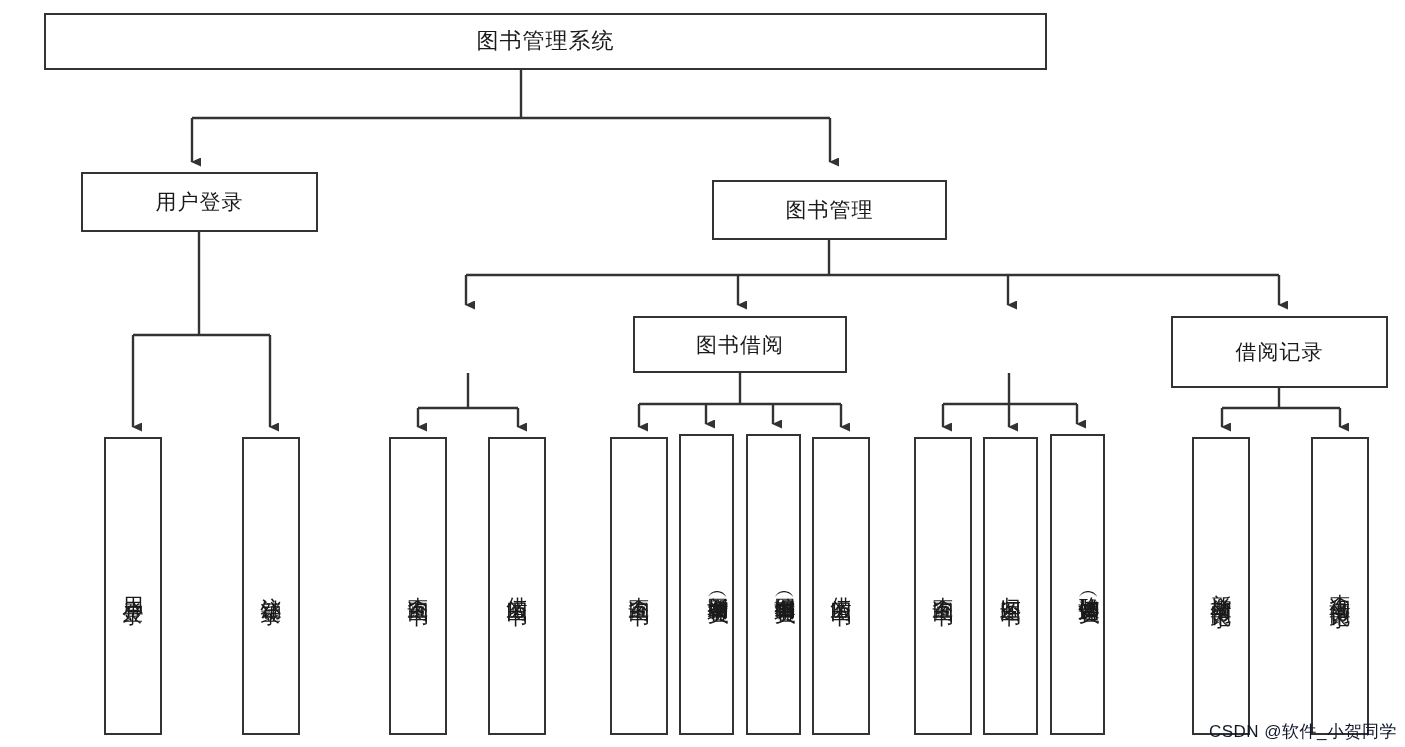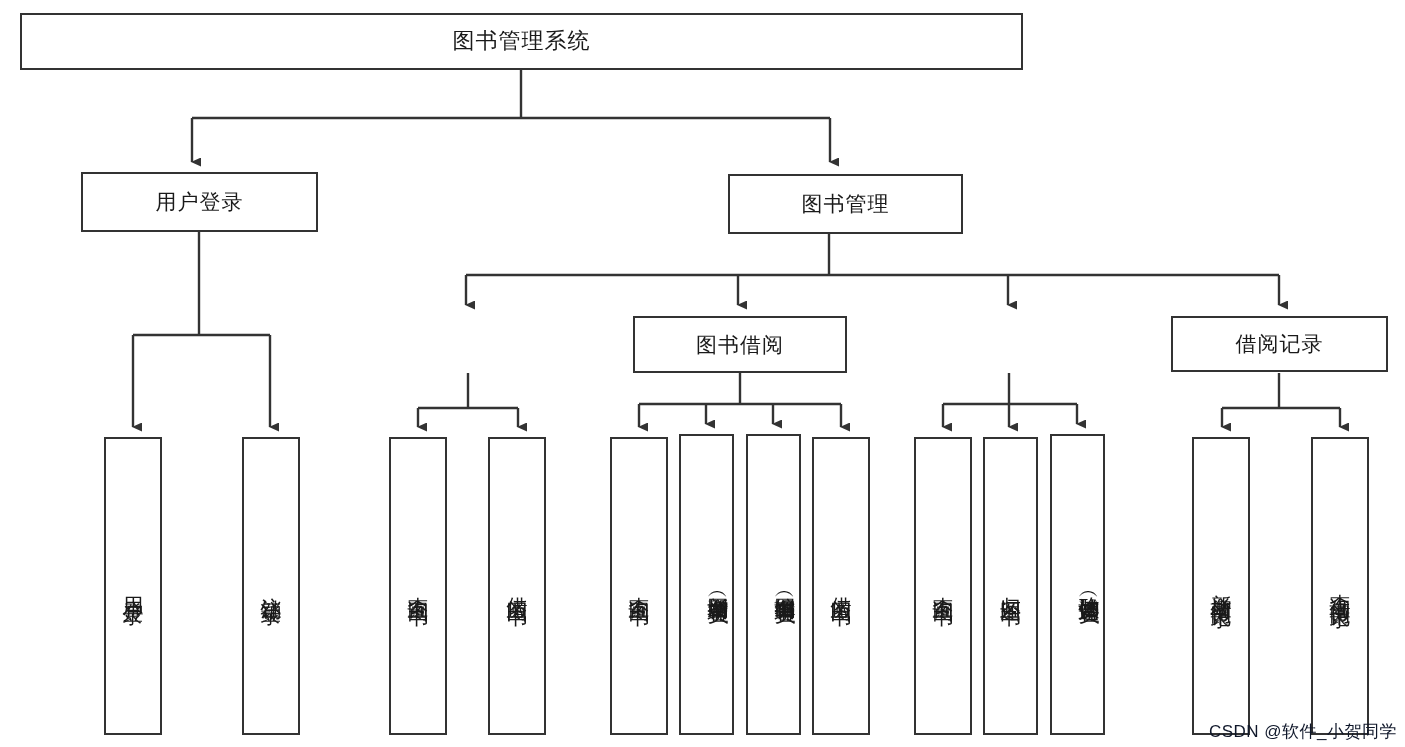--- a/index.html
+++ b/index.html
@@ -34,20 +34,21 @@
     justify-content: center;
     color: #1a1a1a;
   }
   .node.horiz {
     font-size: 21px;
     letter-spacing: 1px;
     line-height: 1.2;
   }
   .node.root {
     font-size: 22px;
+    margin-left: 24px;
   }
   .node.vert {
     writing-mode: vertical-rl;
     text-orientation: upright;
     font-size: 21px;
     letter-spacing: 3px;
     padding-top: 4px;
     padding-bottom: 4px;
     align-items: center;
     justify-content: center;
@@ -118,24 +119,24 @@
       <path d="M1279,373 L1279,408"></path>
       <path d="M1222,408 L1340,408"></path>
       <path d="M1222,408 L1222,427" marker-end="url(#arrow)"></path>
       <path d="M1340,408 L1340,427" marker-end="url(#arrow)"></path>
     </g>
   </svg>
 
   <div class="node horiz root" style="left:20px; top:13px; width:1003px; height:57px;">图书管理系统</div>
 
   <div class="node horiz" style="left:81px; top:172px; width:237px; height:60px;">用户登录</div>
-  <div class="node horiz" style="left:712px; top:174px; width:235px; height:60px;margin-left:16px;">图书管理</div>
+  <div class="node horiz" style="left:712px; top:180px; width:235px; height:60px;">图书管理</div>
 
   <div class="node horiz" style="left:633px; top:316px; width:214px; height:57px;text-align:center;">图书借阅</div>
-  <div class="node horiz" style="left:1171px; top:316px; width:217px; height:56px;">借阅记录</div>
+  <div class="node horiz" style="left:1171px; top:316px; width:217px; height:72px;">借阅记录</div>
 
   <div class="node vert" style="left:104px; top:437px; width:58px; height:298px;">用户登录</div>
   <div class="node vert" style="left:242px; top:437px; width:58px; height:298px;">注销登录</div>
 
   <div class="node vert" style="left:389px; top:437px; width:58px; height:298px;">查询图书</div>
   <div class="node vert" style="left:488px; top:437px; width:58px; height:298px;">借阅图书</div>
 
   <div class="node vert" style="left:610px; top:437px; width:58px; height:298px;">查询图书</div>
   <div class="node vert tall" style="left:679px; top:434px; width:55px; height:301px;">新增图书（管理员）</div>
   <div class="node vert tall" style="left:746px; top:434px; width:55px; height:301px;">编辑图书（管理员）</div>

